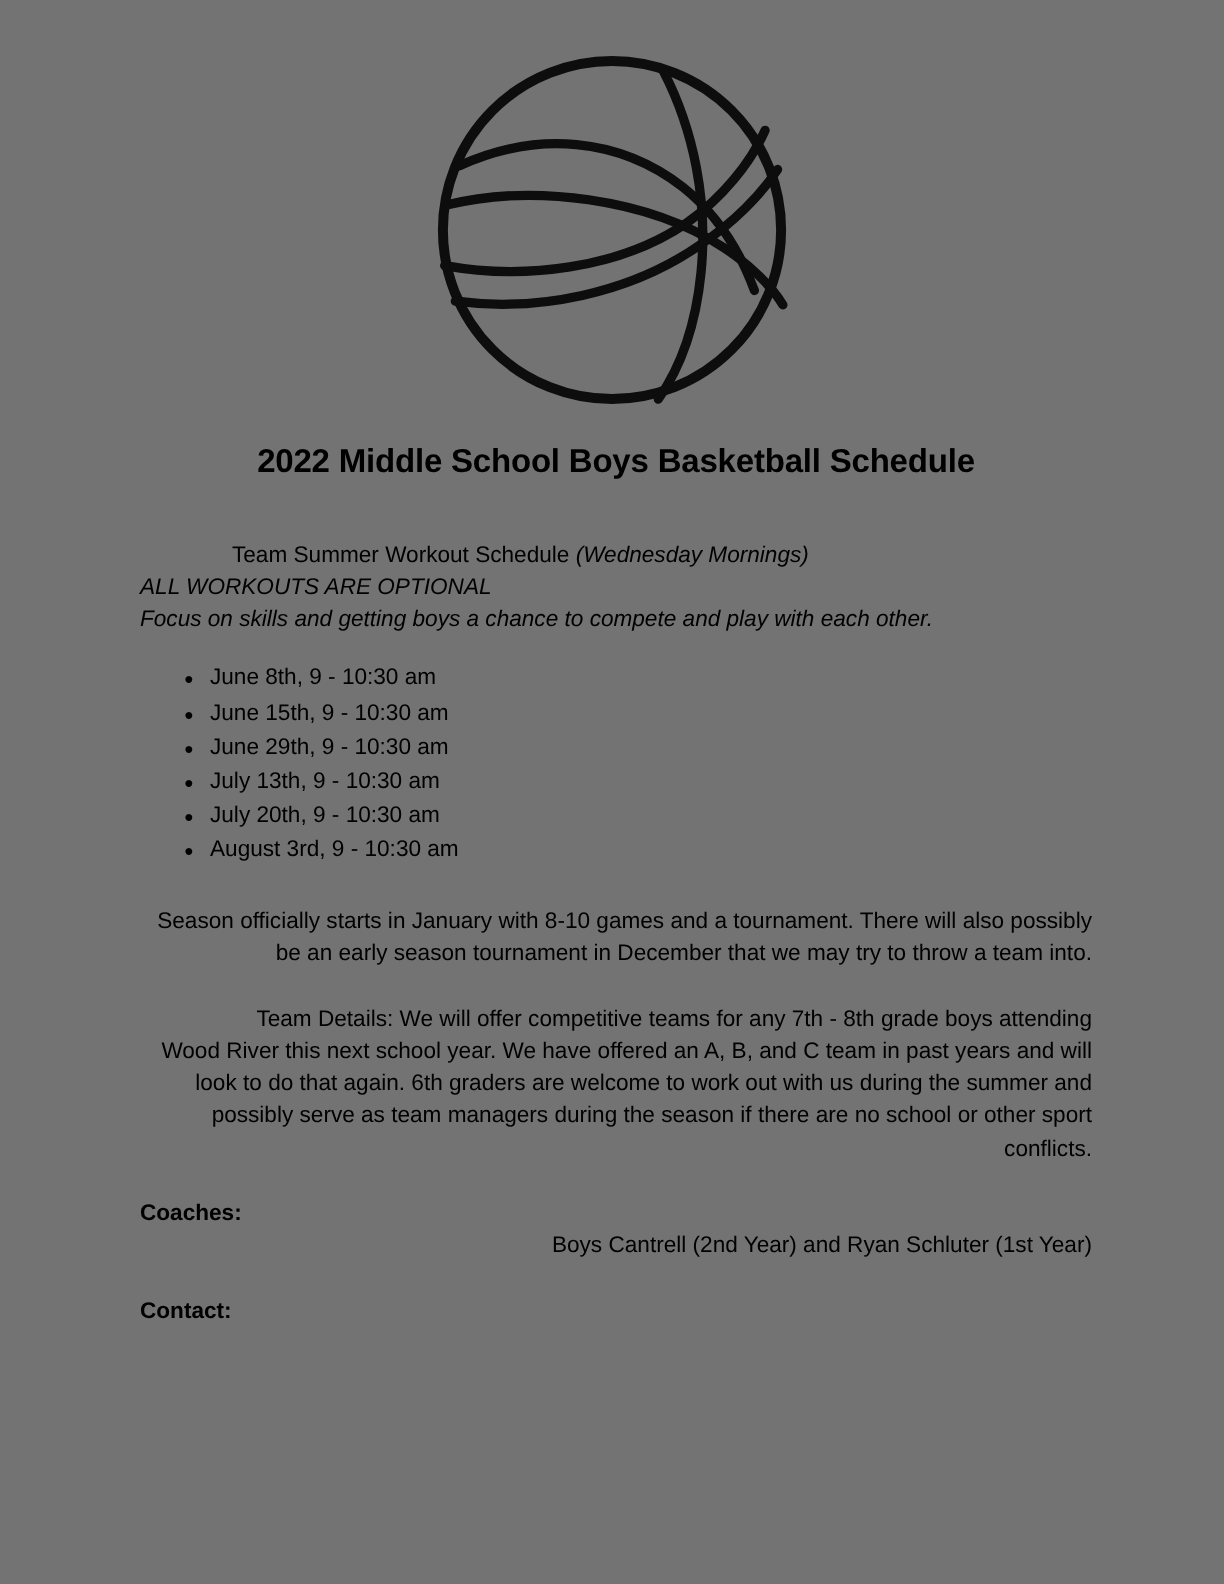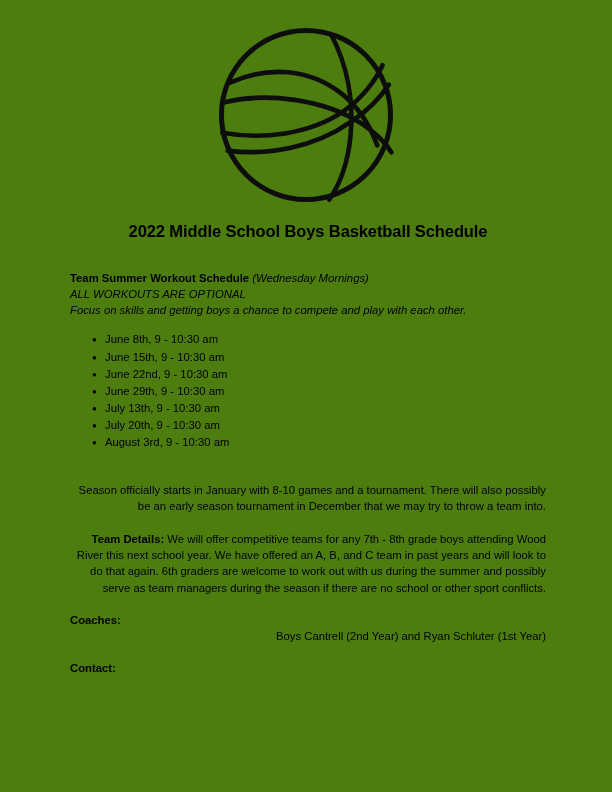--- a/index.html
+++ b/index.html
@@ -13,21 +13,21 @@
     font-family: "Liberation Sans", sans-serif;
     color: #000000;
     position: relative;
     overflow: hidden;
   }
 
   .page {
     position: relative;
     width: 612px;
     height: 792px;
-    background: #4d7c0f;
+    background: #737373;
   }
 
   
   .ball-wrap {
     position: absolute;
     left: 0;
     top: 26px;
     width: 612px;
     text-align: center;
     line-height: 0;
@@ -63,29 +63,29 @@
 
   .para {
     font-size: 11.3px;
     line-height: 16.3px;
     margin: 0;
     text-align: right;
   }
   .spacer-md { height: 16px; }
   .spacer-lg { height: 19px; }
 
-  .b { font-weight: bold; }
+  .b { font-weight: normal; margin-left: 46px; }
   .i { font-style: italic; margin-top: 28px; }
 
   .heading-line { font-size: 11.3px; line-height: 16.2px; }
   .italic-line { font-size: 11.3px; line-height: 16.2px; font-style: italic; }
 
   ul.dates {
     list-style: none;
-    margin: 13px 0 12px 0;
+    margin: 13px 0 0 0;
     padding: 0;
   }
   ul.dates li {
     font-size: 11.3px;
     line-height: 17.1px;
     padding-left: 35px;
     position: relative;
   }
   ul.dates li::before {
     content: "●";
@@ -131,21 +131,20 @@
     <h1 class="doc-title">2022 Middle School Boys Basketball Schedule</h1>
 
     <div class="block">
       <div class="heading-line"><span class="b">Team Summer Workout Schedule</span><span class="i"> (Wednesday Mornings)</span></div>
       <div class="italic-line">ALL WORKOUTS ARE OPTIONAL</div>
       <div class="italic-line">Focus on skills and getting boys a chance to compete and play with each other.</div>
 
       <ul class="dates">
         <li>June 8th,  9 - 10:30 am</li>
         <li>June 15th,  9 - 10:30 am</li>
-        <li>June 22nd,  9 - 10:30 am</li>
         <li>June 29th,  9 - 10:30 am</li>
         <li>July 13th,  9 - 10:30 am</li>
         <li>July 20th,  9 - 10:30 am</li>
         <li>August 3rd,  9 - 10:30 am</li>
       </ul>
     </div>
 
     <div class="spacer-lg"></div>
 
     <p class="para">Season officially starts in January with 8-10 games and a tournament. There will also possibly be an early season tournament in December that we may try to throw a team into.</p>

